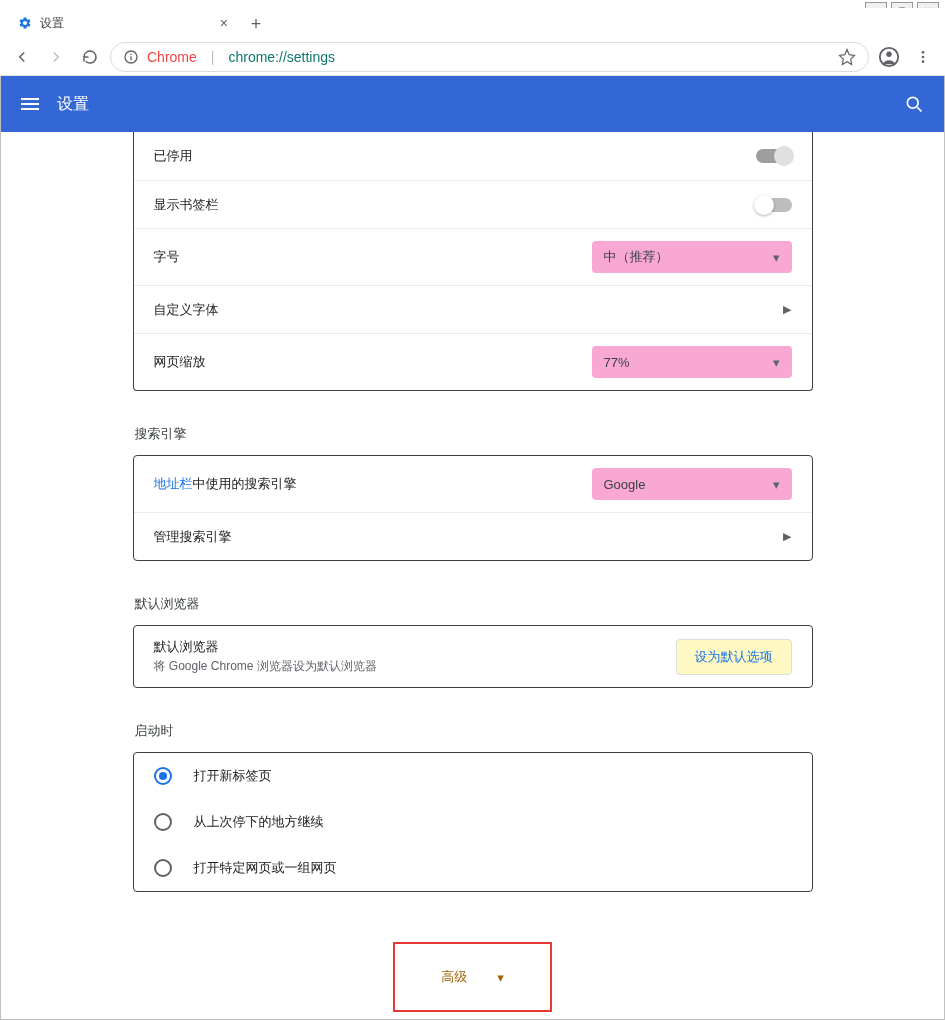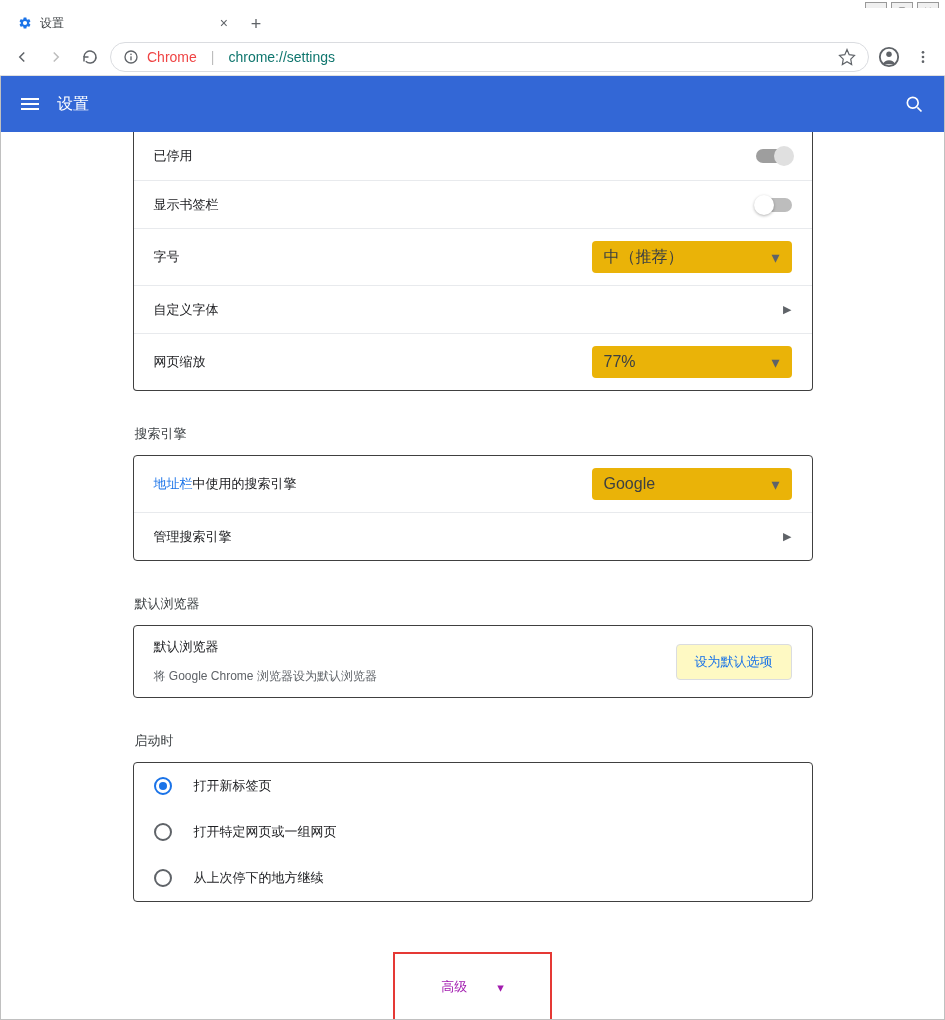--- a/index.html
+++ b/index.html
@@ -170,38 +170,38 @@
   .row {
     min-height: 48px;
     padding: 12px 20px;
     display: flex;
     align-items: center;
     border-top: 1px solid #e8eaed;
     font-size: 13px;
   }
   .row:first-child { border-top: none; }
   .row-label { flex: 1; color: #202124; }
-  .row-sub { color: #5f6368; font-size: 12px; margin-top: 12px; }
+  .row-sub { color: #5f6368; font-size: 12px; margin-top: 2px; }
   .link-text { color: #1a73e8; }
   .section-title {
     margin-top: 34px;
     font-size: 13px;
     color: #3c4043;
     padding-left: 2px;
   }
   
   .select-ctrl {
-    background: #eab308;
+    background: #f9a8d4;
     border-radius: 4px;
     height: 32px;
     min-width: 200px;
     display: flex;
     align-items: center;
     padding: 0 12px;
-    font-size: 16px;
+    font-size: 13px;
     color: #3c4043;
     gap: 8px;
   }
   .select-ctrl .caret {
     margin-left: auto;
     color: #5f6368;
   }
   
   .toggle {
     width: 36px;
@@ -285,21 +285,21 @@
   .advanced-wrap {
     display: flex;
     justify-content: center;
     margin-top: 50px;
   }
   .advanced-btn {
     display: flex;
     align-items: center;
     gap: 30px;
     font-size: 13px;
-    color: #a21caf;
+    color: #a16207;
     padding: 10px 18px;
   }
   .red-highlight {
     border: 2px solid #e53935;
     padding: 14px 28px;
   }
   
   .settings-body::-webkit-scrollbar { width: 16px; }
   .settings-body::-webkit-scrollbar-track { background: #f1f1f1; }
   .settings-body::-webkit-scrollbar-thumb { background: #c1c1c1; }
@@ -459,25 +459,25 @@
       </div>
 
       <div class="section-title">启动时</div>
       <div class="card">
         <div class="radio-row">
           <div class="radio checked"></div>
           <span>打开新标签页</span>
         </div>
         <div class="radio-row">
           <div class="radio"></div>
-          <span>打开特定网页或一组网页</span>
+          <span>从上次停下的地方继续</span>
         </div>
         <div class="radio-row">
           <div class="radio"></div>
-          <span>从上次停下的地方继续</span>
+          <span>打开特定网页或一组网页</span>
         </div>
       </div>
 
       <div class="advanced-wrap">
         <div class="red-highlight">
           <div class="advanced-btn">
             <span>高级</span>
             <span>▾</span>
           </div>
         </div>

